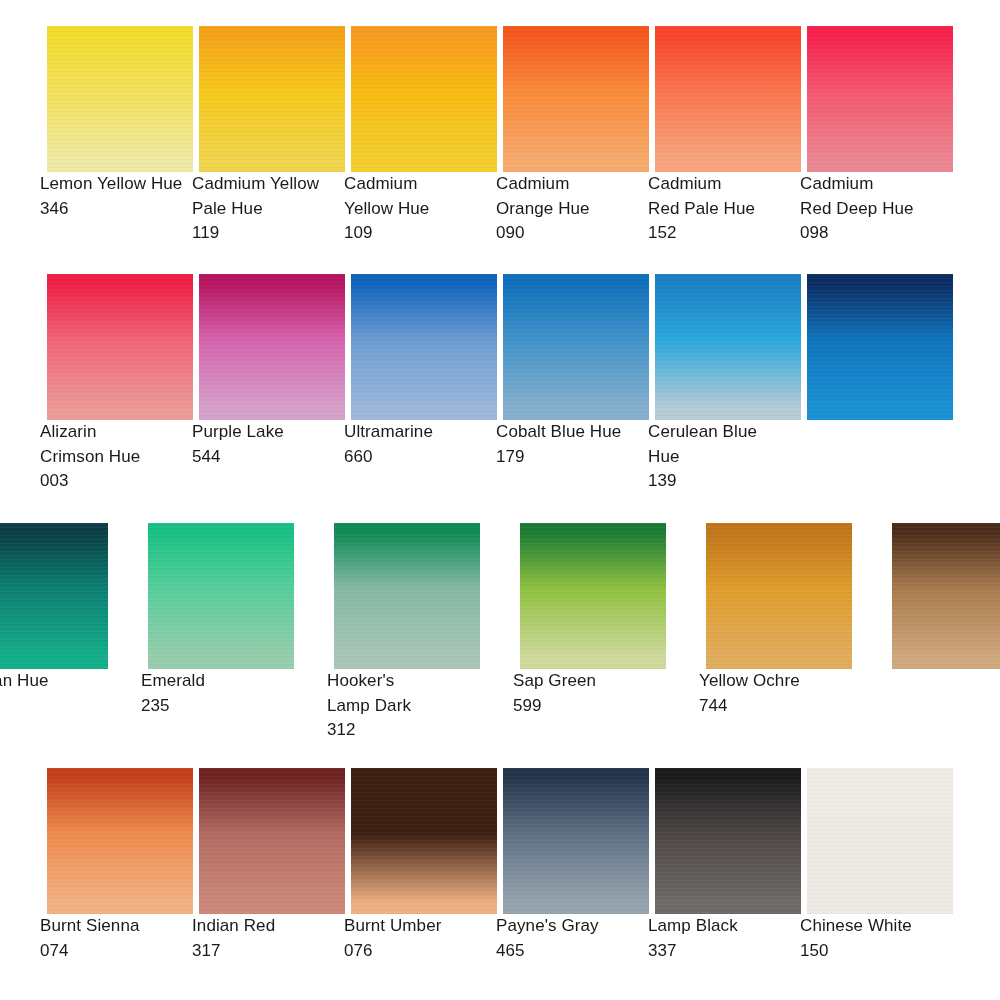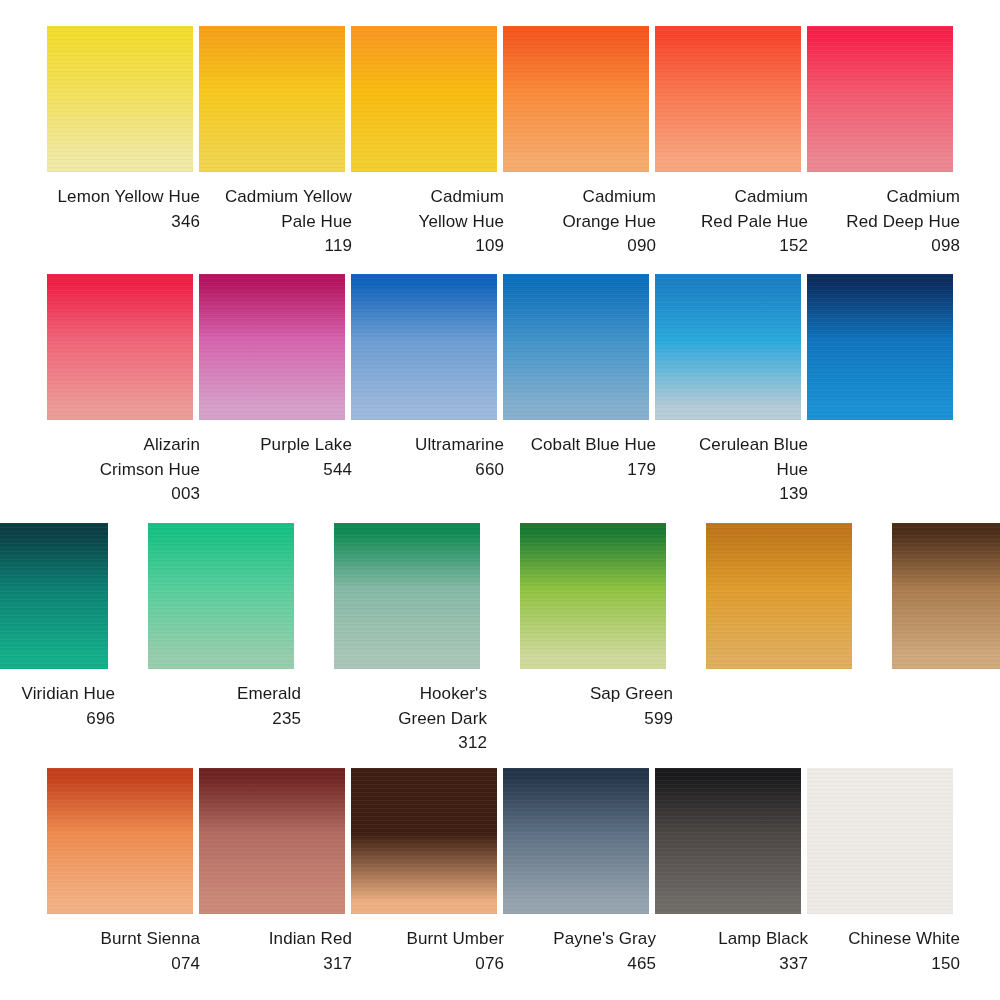--- a/index.html
+++ b/index.html
@@ -63,22 +63,21 @@
       rgba(0,0,0,0.035) 1px,
       rgba(0,0,0,0.035) 2px,
       rgba(255,255,255,0.0) 2px,
       rgba(255,255,255,0.0) 4px
     );
     pointer-events: none;
     opacity: 0.75;
   }
 
   .swatch-caption {
-    margin-top: 13px;
-    text-align: right;
+    text-align: left;
     color: #1a1a1a;
     font-size: 17px;
     line-height: 24.5px;
     letter-spacing: 0.1px;
     width: 160px;
   }
 
   .swatch-name {
     display: block;
     white-space: pre-line;
@@ -195,33 +194,37 @@
         <div class="swatch-chip" style="background: linear-gradient(rgb(24, 193, 131) 0%, rgb(24, 193, 131) 6%, rgb(87, 206, 156) 45%, rgb(151, 205, 172) 92%, rgb(151, 205, 172) 100%);"></div>
         <div class="swatch-caption">
           <span class="swatch-name">Emerald</span>
           <span class="swatch-code">235</span>
         </div>
       </div>
       <div class="swatch-cell">
         <div class="swatch-chip" style="background: linear-gradient(rgb(14, 138, 83) 0%, rgb(14, 138, 83) 6%, rgb(134, 185, 166) 45%, rgb(168, 198, 183) 92%, rgb(168, 198, 183) 100%);"></div>
         <div class="swatch-caption">
           <span class="swatch-name">Hooker's
-Green Dark</span>
+Lamp Dark</span>
           <span class="swatch-code">312</span>
         </div>
       </div>
       <div class="swatch-cell">
         <div class="swatch-chip" style="background: linear-gradient(rgb(26, 122, 51) 0%, rgb(26, 122, 51) 6%, rgb(143, 194, 63) 45%, rgb(207, 217, 156) 92%, rgb(207, 217, 156) 100%);"></div>
         <div class="swatch-caption">
           <span class="swatch-name">Sap Green</span>
           <span class="swatch-code">599</span>
         </div>
       </div>
       <div class="swatch-cell">
         <div class="swatch-chip" style="background: linear-gradient(rgb(192, 118, 26) 0%, rgb(192, 118, 26) 6%, rgb(224, 156, 44) 45%, rgb(224, 173, 92) 92%, rgb(224, 173, 92) 100%);"></div>
+        <div class="swatch-caption">
+          <span class="swatch-name">Yellow Ochre</span>
+          <span class="swatch-code">744</span>
+        </div>
       </div>
       <div class="swatch-cell">
         <div class="swatch-chip" style="background: linear-gradient(rgb(74, 44, 24) 0%, rgb(74, 44, 24) 6%, rgb(169, 123, 77) 45%, rgb(207, 168, 124) 92%, rgb(207, 168, 124) 100%);"></div>
       </div>
     </div>
     <div class="swatch-row row-4">
       <div class="swatch-cell">
         <div class="swatch-chip" style="background: linear-gradient(rgb(196, 64, 28) 0%, rgb(196, 64, 28) 6%, rgb(239, 139, 78) 45%, rgb(242, 176, 131) 92%, rgb(242, 176, 131) 100%);"></div>
         <div class="swatch-caption">
           <span class="swatch-name">Burnt Sienna</span>

